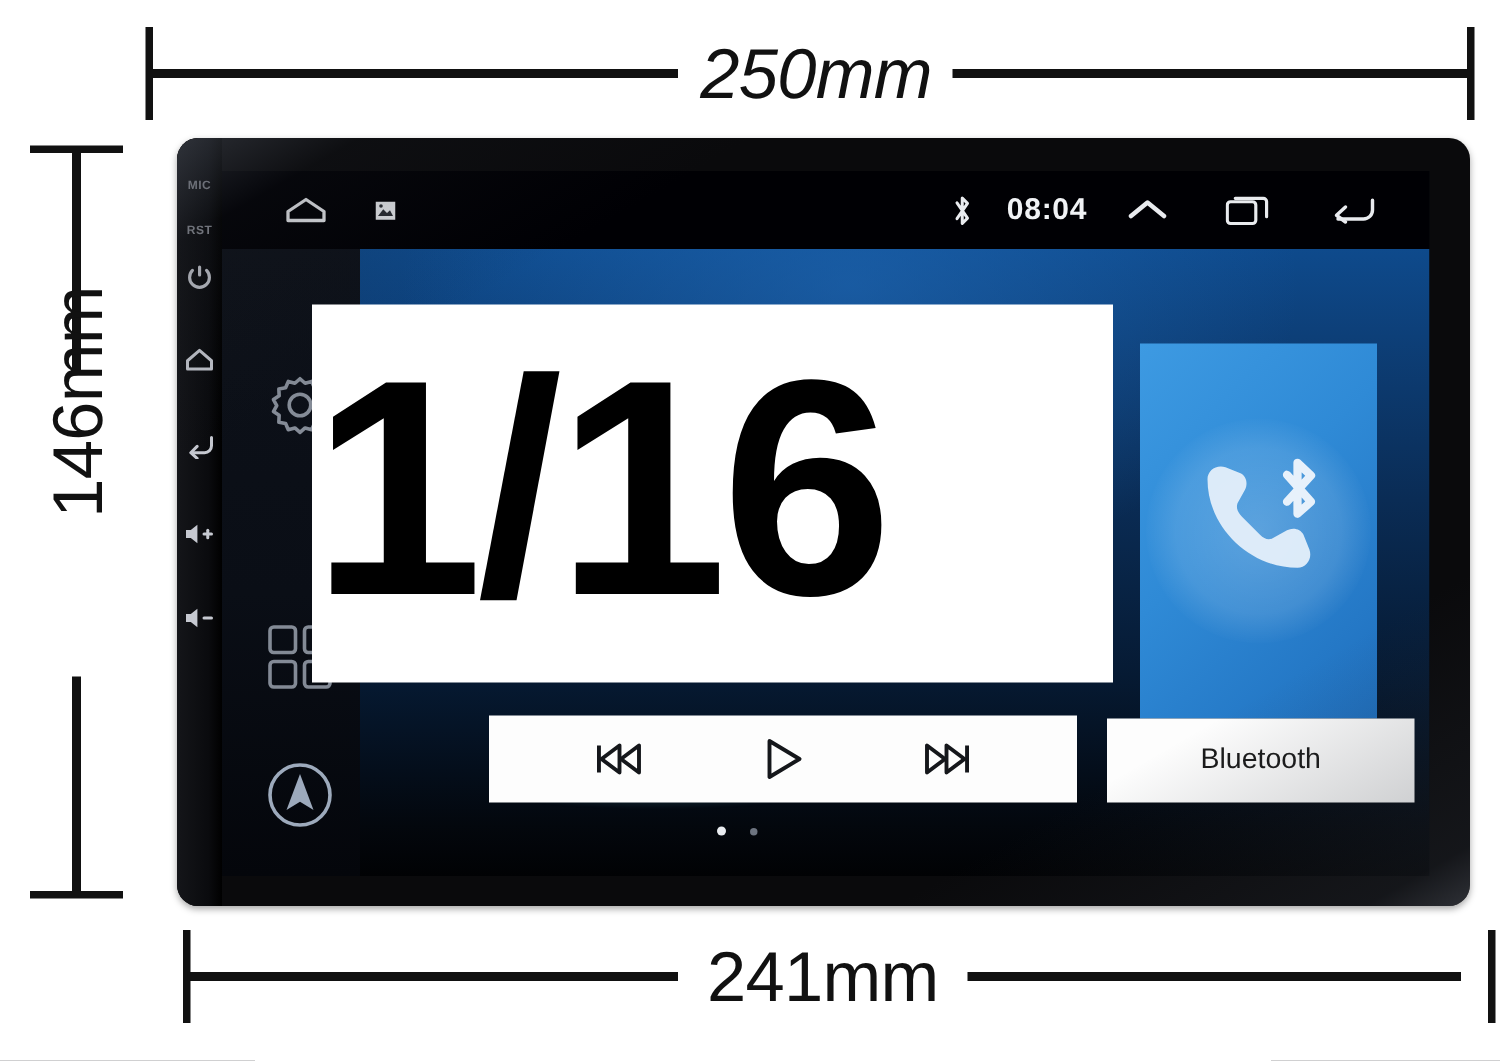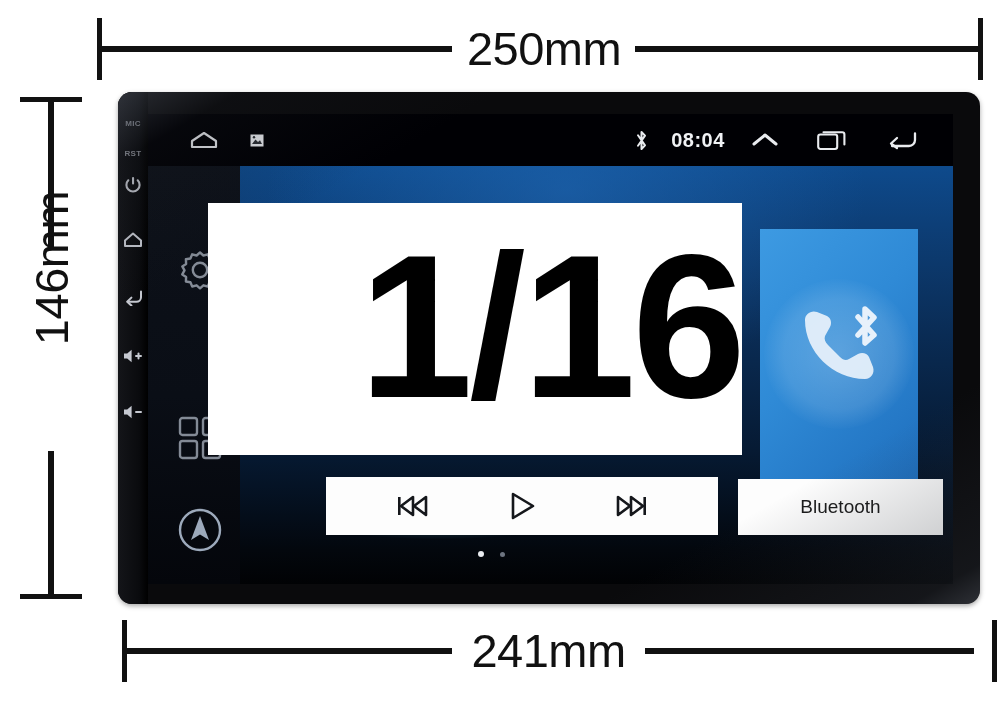--- a/index.html
+++ b/index.html
@@ -29,20 +29,21 @@
     letter-spacing: -0.5px;
   }
 
   
   #dim-top {
     position: absolute;
     left: 97px;
     top: 18px;
     width: 886px;
     height: 62px;
+    font-style: italic;
   }
   #dim-top .tick {
     position: absolute;
     top: 0;
     width: 5px;
     height: 62px;
     background: #111111;
   }
   #dim-top .tick.left  { left: 0px; }
   #dim-top .tick.right { right: 0px; }
@@ -348,21 +349,21 @@
   #overlay-badge {
     position: absolute;
     left: 208px;
     top: 203px;
     width: 534px;
     height: 252px;
     background: #ffffff;
     z-index: 60;
     display: flex;
     align-items: center;
-    justify-content: flex-end;
+    justify-content: flex-start;
   }
   #overlay-badge .txt {
     font-family: "Liberation Sans", sans-serif;
     font-weight: 700;
     font-size: 205px;
     line-height: 205px;
     color: #000000;
     letter-spacing: -4px;
     transform: translateY(-4px);
   }

